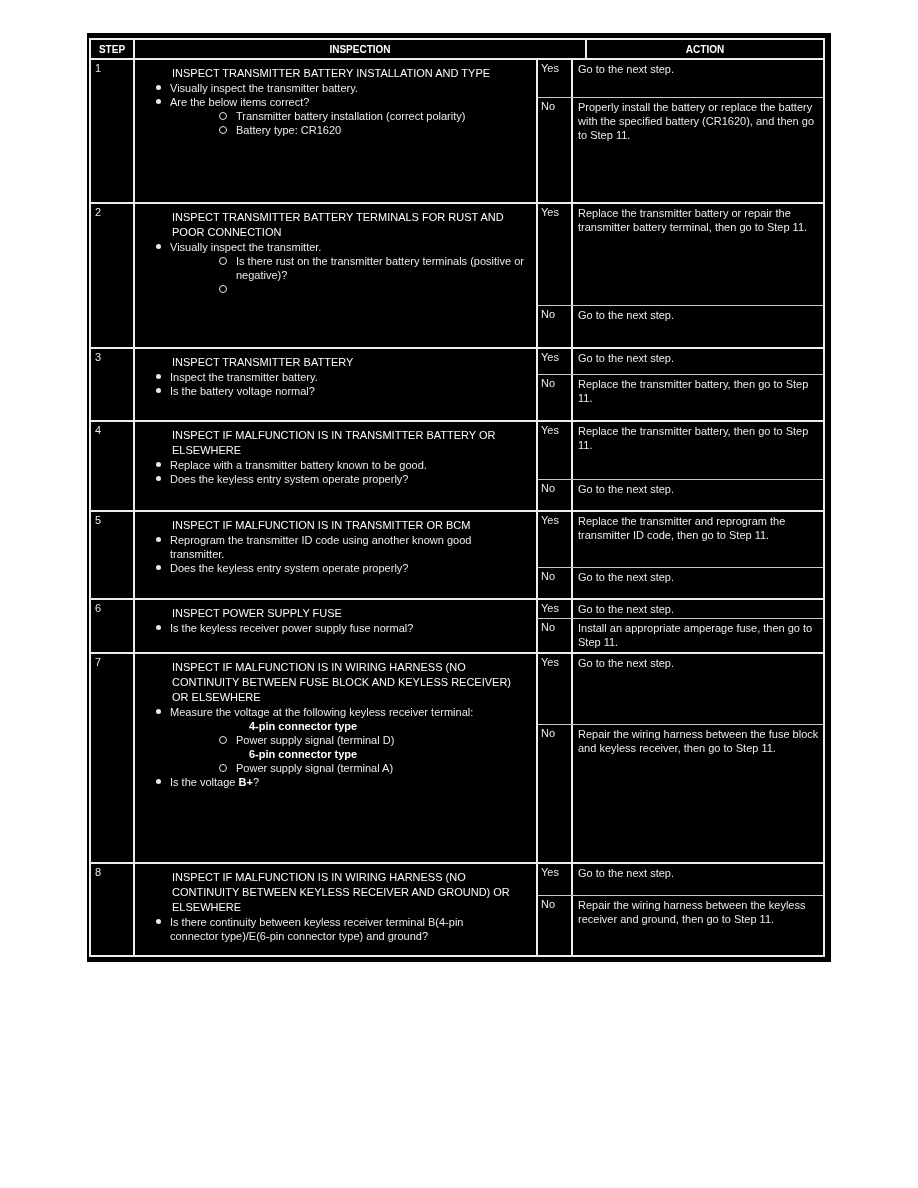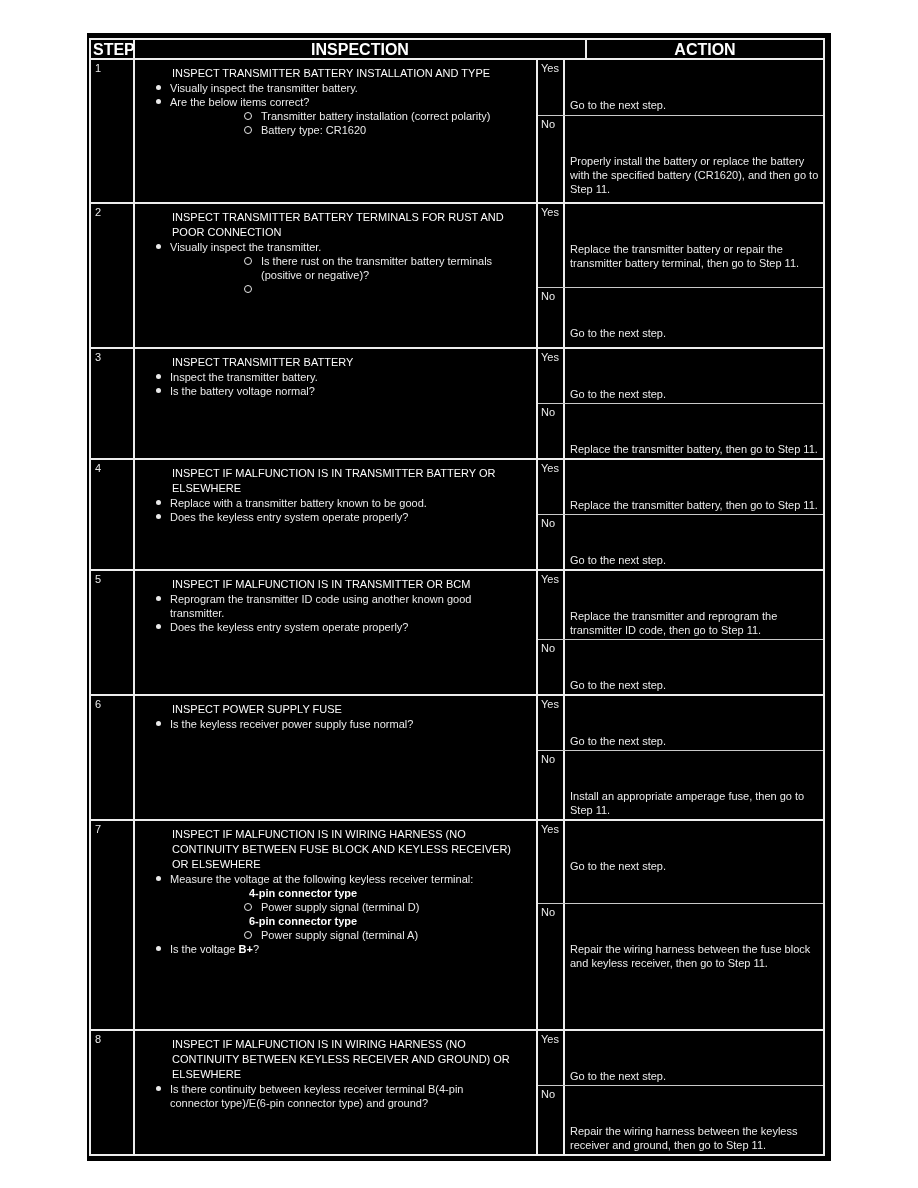--- a/index.html
+++ b/index.html
@@ -14,21 +14,21 @@
     position: absolute; left: 87px; top: 33px; width: 744px;
     background: #000000;
     padding: 5px 6px 5px 2px;
   }
   .table-frame {
     border: 2px solid #ededed;
     display: flex; flex-direction: column;
   }
   .header-row { display: flex; border-bottom: 2px solid #ededed; }
   .hcell {
-    color: #ffffff; font-weight: bold; font-size: 16px;
+    color: #ffffff; font-weight: bold; font-size: 10px;
     line-height: 15px; text-align: center; padding: 2px 2px 1px 2px;
   }
   .h-step { width: 44px; border-right: 2px solid #ededed; }
   .h-inspection { width: 452px; border-right: 2px solid #ededed; }
   .h-action { flex: 1; }
 
   .row { display: flex; border-bottom: 2px solid #ededed; }
   .table-body .row:last-child { border-bottom: none; }
   .table-body .row:nth-child(1) { min-height: 144px; }
   .table-body .row:nth-child(2) { min-height: 145px; }
@@ -44,36 +44,36 @@
     color: #eaeaea; font-size: 11px; padding: 2px 4px;
   }
   .c-inspection {
     width: 403px; border-right: 2px solid #ededed;
     color: #eaeaea; font-size: 11px; padding: 4px 8px 10px 0;
   }
   .c-actions { flex: 1; display: flex; flex-direction: column; }
   .action-sub { display: flex; border-bottom: 1px solid #c9c9c9; }
   .c-actions .action-sub:last-child { border-bottom: none; }
   .c-verdict {
-    width: 27px; border-right: 2px solid #ededed;
+    width: 35px; border-right: 2px solid #ededed;
     color: #eaeaea; font-size: 11px; padding: 2px 1px 2px 3px;
   }
   .c-action {
     flex: 1; color: #eaeaea; font-size: 11px;
-    line-height: 14px; padding: 2px 4px 2px 5px; margin-top: 36px;
+    line-height: 14px; padding: 2px 4px 2px 5px;
   }
 
   .insp-heading {
     font-weight: normal; color: #fcfcfc;
     margin: 2px 10px 0 37px; line-height: 15px;
     font-size: 11px; max-width: 356px;
   }
   .item { margin-top: 0; display: flex; align-items: flex-start; line-height: 14px; }
   .item.bullet  { padding-left: 21px; }
-  .item.circle  { padding-left: 109px; }
+  .item.circle  { padding-left: 84px; }
   .item.subhead { padding-left: 114px; font-weight: bold; color: #fcfcfc; }
   .glyph { flex: 0 0 auto; margin-right: 9px; }
   .g-bullet { width: 5px; height: 5px; background: #eaeaea; border-radius: 50%; margin-top: 4px; }
   .g-circle { width: 8px; height: 8px; border: 1.5px solid #eaeaea; border-radius: 50%; margin-top: 3px; }
   .item-text { max-width: 335px; }
   .item-text b { color: #ffffff; }
 </style>
 </head>
 <body>
 

